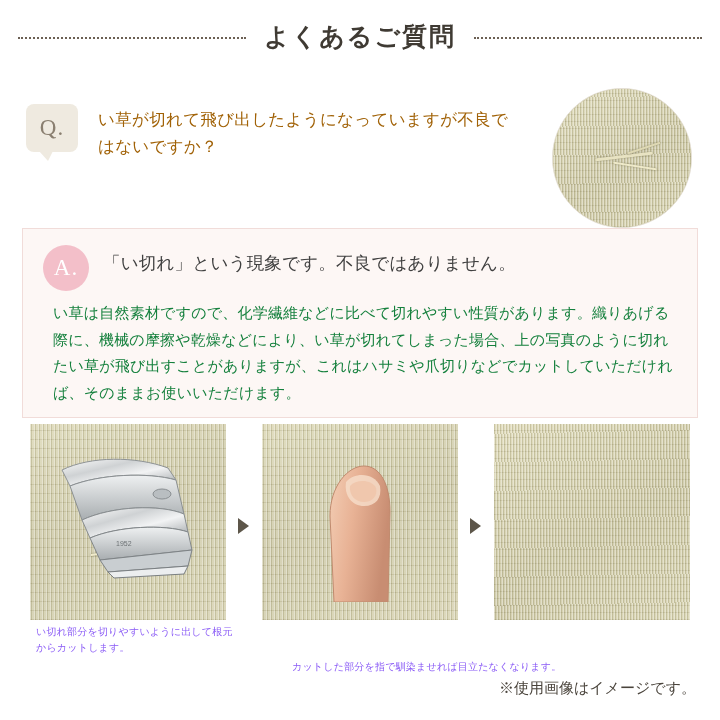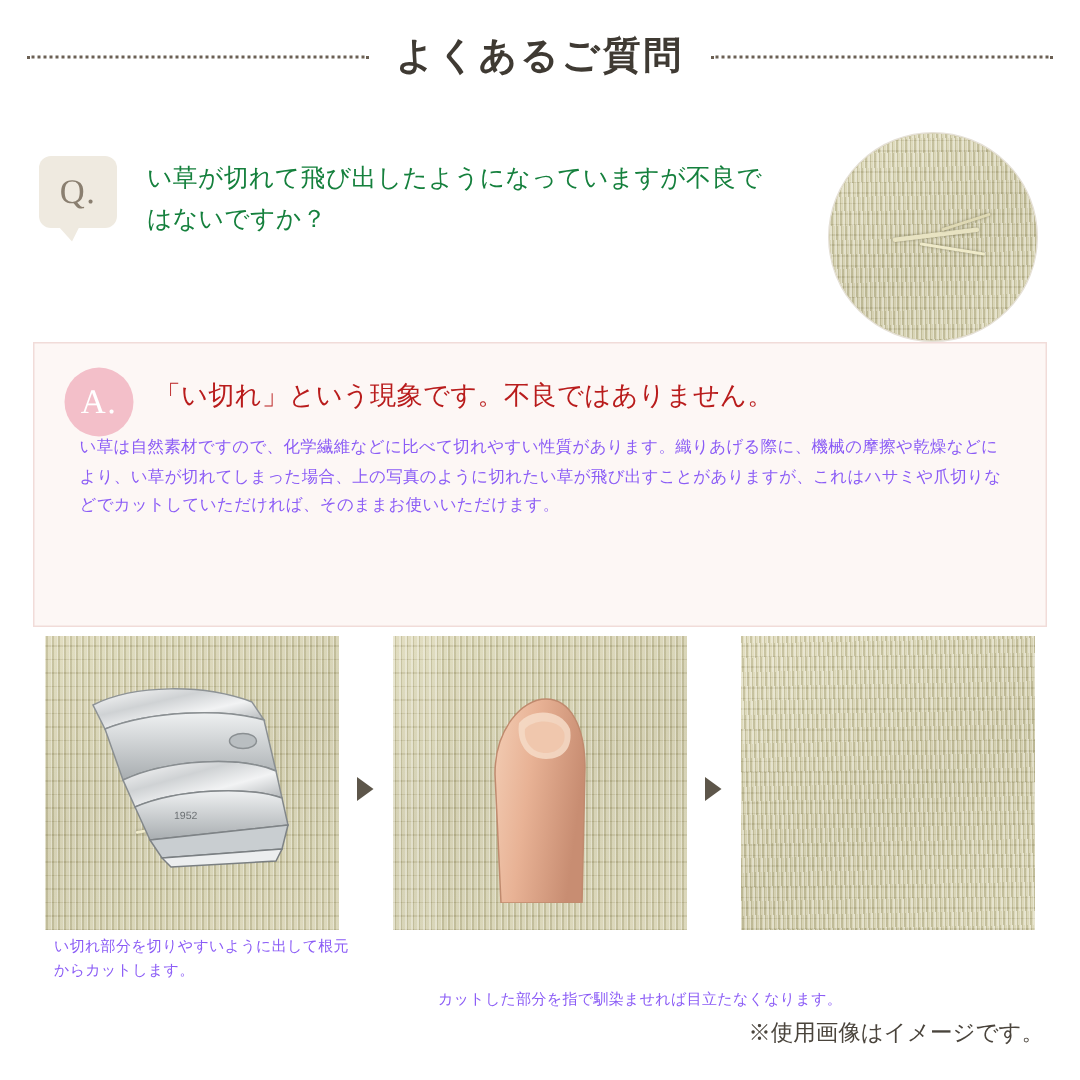--- a/index.html
+++ b/index.html
@@ -70,21 +70,21 @@
     font-size: 23px;
     color: #8a7f70;
     letter-spacing: 1px;
   }
   .q-text {
     position: absolute;
     left: 98px; top: 10px;
     width: 420px;
     font-size: 16.5px;
     line-height: 1.62;
-    color: #15803d;
+    color: #a16207;
     letter-spacing: 0.3px;
   }
 
   
   .photo-circle {
     position: absolute;
     right: 28px; top: -8px;
     width: 140px; height: 140px;
     border-radius: 50%;
     overflow: hidden;
@@ -156,30 +156,30 @@
   .a-badge-label {
     font-family: "Liberation Serif", serif;
     font-size: 23px;
     color: #ffffff;
     letter-spacing: 1px;
   }
   .a-headline {
     position: absolute;
     left: 80px; top: 22px;
     font-size: 17.5px;
-    color: #b91c1c;
+    color: #404040;
     letter-spacing: 0.2px;
   }
   .a-body {
     position: absolute;
-    left: 30px; top: 60px;
+    left: 30px; top: 71px;
     width: 620px;
-    font-size: 11px;
+    font-size: 15px;
     line-height: 1.78;
-    color: #8b5cf6;
+    color: #15803d;
     letter-spacing: 0.2px;
   }
 
   
   .steps {
     position: absolute;
     top: 424px; left: 30px;
     width: 660px; height: 196px;
   }
   .step {

